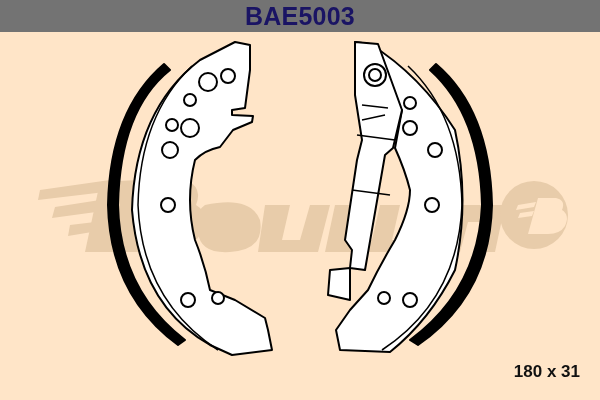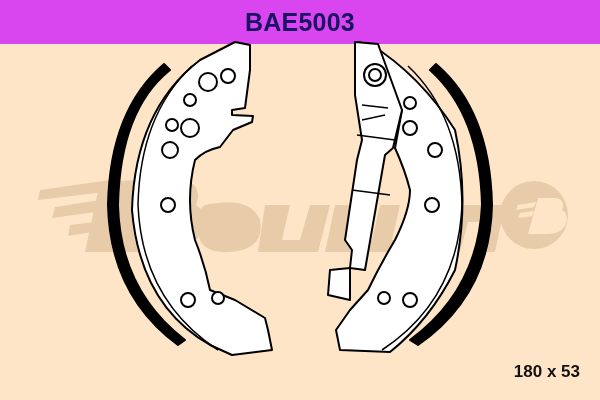--- a/index.html
+++ b/index.html
@@ -3,22 +3,22 @@
   <meta charset="utf-8">
   <style>
     html, body { margin: 0; padding: 0; }
     body {
       width: 600px; height: 400px; overflow: hidden;
       background: #FFE5C8;
       font-family: "Liberation Sans", sans-serif;
       position: relative;
     }
     .header {
-      position: absolute; left: 0; top: 0; width: 600px; height: 44px;
-      background: #d946ef;
+      position: absolute; left: 0; top: 0; width: 600px; height: 32px;
+      background: #737373;
       display: flex; align-items: center; justify-content: center;
     }
     .part-number {
       font-weight: bold; font-size: 25px; color: #1A1464;
       letter-spacing: 0.2px; margin-top: 1px;
     }
     .drawing { position: absolute; left: 0; top: 32px; width: 600px; height: 368px; }
     .dimension {
       position: absolute; right: 20px; bottom: 18px;
       font-weight: bold; font-size: 17px; color: #111;
@@ -89,13 +89,13 @@
 
     <circle cx="410" cy="103" r="6" fill="#fff"></circle>
     <circle cx="410" cy="128" r="7" fill="#fff"></circle>
     <circle cx="435" cy="150" r="7" fill="#fff"></circle>
     <circle cx="432" cy="205" r="7" fill="#fff"></circle>
     <circle cx="384" cy="298" r="6" fill="#fff"></circle>
     <circle cx="410" cy="300" r="7" fill="#fff"></circle>
   </g>
 </svg>
 
-<div class="dimension">180 x 53</div>
+<div class="dimension">180 x 31</div>
 
 </body></html>

